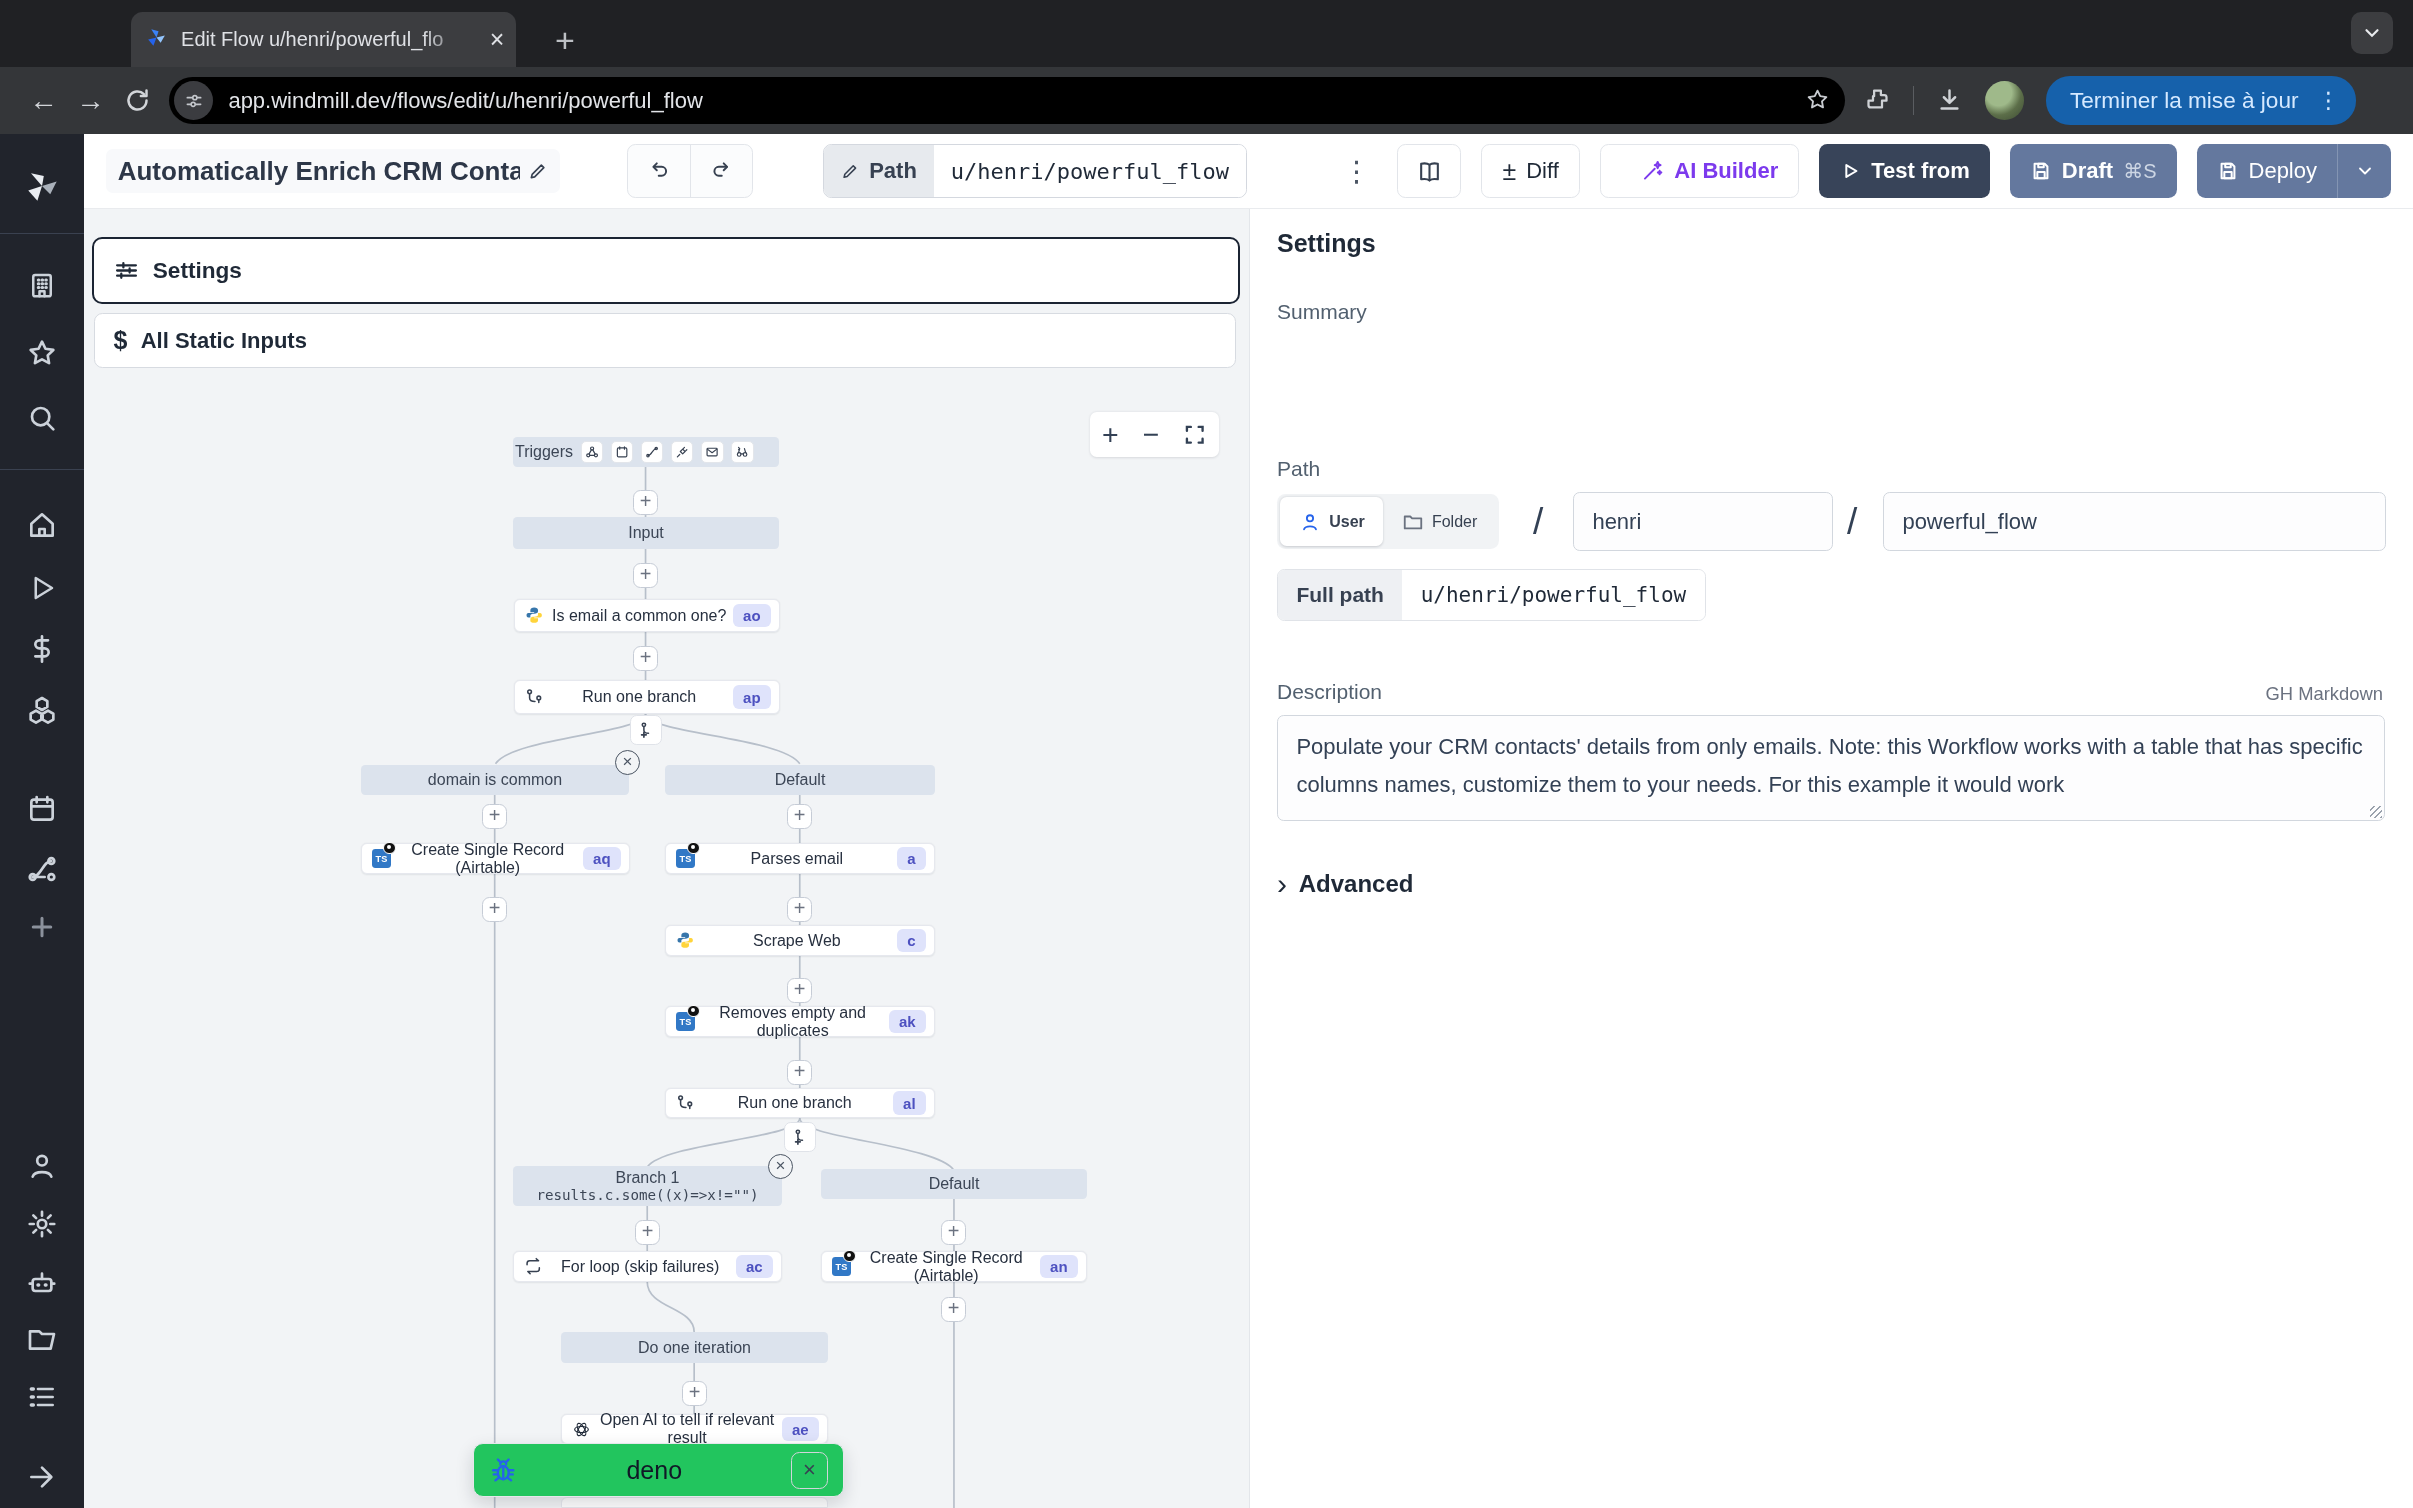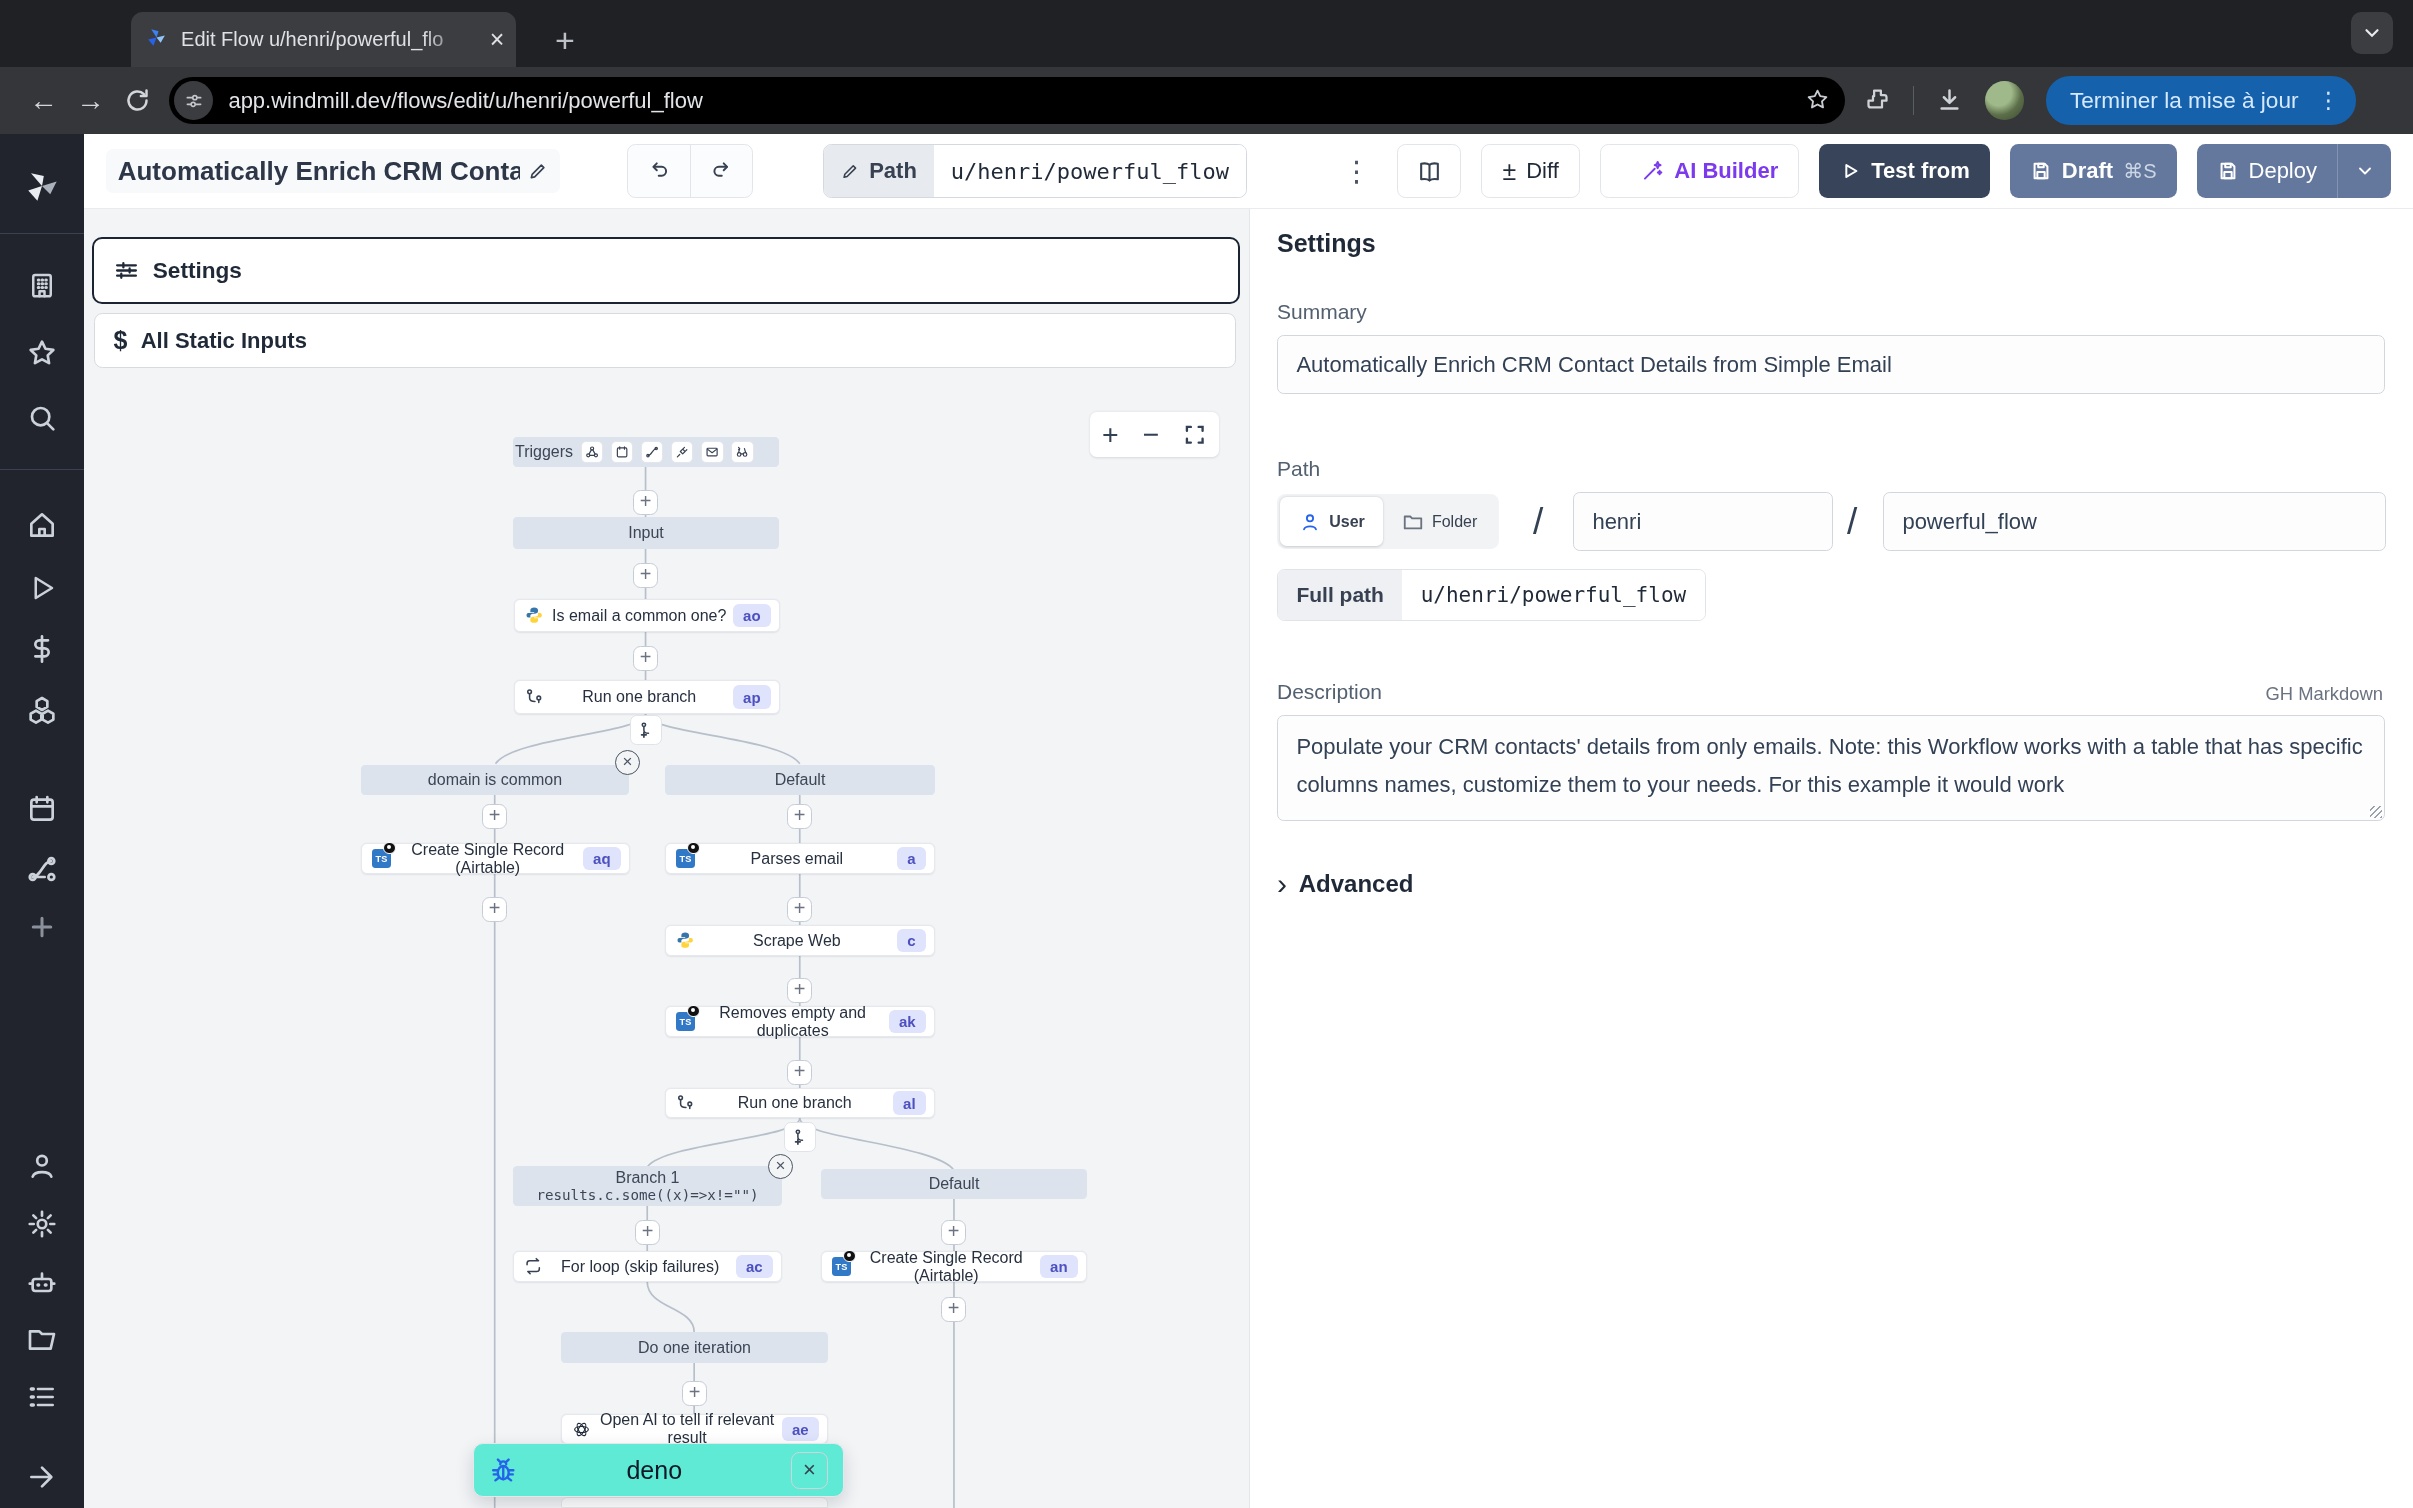--- a/index.html
+++ b/index.html
@@ -107,21 +107,21 @@
   .deno-dot::after { content:""; position:absolute; left:2.5px; top:2.5px; width:4.2px; height:4.2px;
                      background:#fff; border-radius:50%; }
   .plus-conn { position:absolute; width:25px; height:25px; background:#fff; border:1.7px solid #c6ccd6;
                border-radius:7.5px; color:#6b7280; font-size:20px; line-height:21px; text-align:center; z-index:3; }
   .branch-add { position:absolute; width:32px; height:30px; background:#fff; border:0.8px solid #e0e3e9;
                 border-radius:6.7px; display:flex; align-items:center; justify-content:center; z-index:3; }
   .x-circle { position:absolute; width:25px; height:25px; border:1.7px solid #4b5563; border-radius:50%;
               background:#f2f4f6; color:#4b5563; font-size:17px; line-height:22px; text-align:center; z-index:3; }
   .trig-chip { width:22.6px; height:22.6px; background:#fff; border:0.8px solid #e3e6eb; border-radius:5px;
                display:flex; align-items:center; justify-content:center; margin-left:7.5px; }
-  .popup { position:absolute; left:389px; top:1234px; width:371px; height:54px; background:#5eead4;
+  .popup { position:absolute; left:389px; top:1234px; width:371px; height:54px; background:#22c55e;
            border:0.8px solid #e5e7eb; border-radius:10px; box-shadow:0 6.7px 18.4px rgba(16,24,40,.16);
            display:flex; align-items:center; padding:0 15px; z-index:6; }
   .popup .p-label { flex:1; text-align:center; font-size:25px; color:#111827; }
   .popup .p-close { width:37px; height:37px; border:0.8px solid #d1d5db; border-radius:8.4px; display:flex;
                     align-items:center; justify-content:center; font-size:22px; color:#374151; }
   .sliver { position:absolute; left:477px; top:1288px; width:267px; height:11px; background:#fff;
             border:0.8px solid #e6e8ee; border-radius:5.9px 5.9px 0 0; z-index:2; }
 
   
   .rp-title { position:absolute; left:27px; top:20px; font-size:25px; font-weight:bold; color:#1f2937; }
@@ -683,21 +683,20 @@
             </svg>
           <span class="p-label">deno</span>
           <span class="p-close">×</span>
         </div>
       </div>
 
       <div class="right-pane">
         <div class="rp-title">Settings</div>
 
         <div class="rp-label" style="left:27px; top:91px">Summary</div>
-        <input class="rp-input" style="left: 27px; top: 126px; width: 1108px;" value="Automatically Enrich CRM Contact Details from Simple Email">
 
         <div class="rp-label" style="left:27px; top:248px">Path</div>
 
         <div class="toggle">
           <div class="tg sel">
             <svg width="22" height="22" viewBox="0 0 24 24">
                 <g stroke="#2563eb" stroke-width="2" fill="none" stroke-linecap="round">
                   <circle cx="12" cy="8" r="3.4"></circle>
                   <path d="M5.5 20c1.4-4.2 11.6-4.2 13 0"></path>
                 </g>

